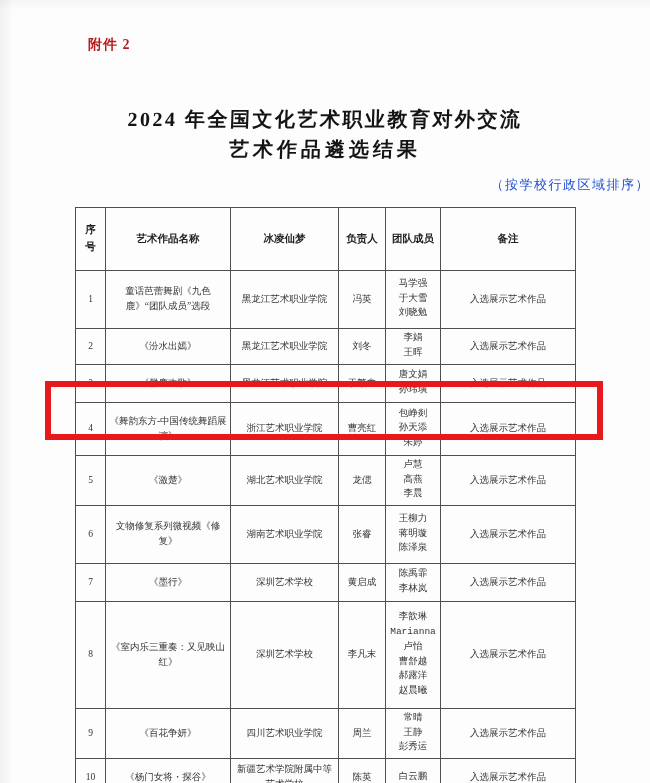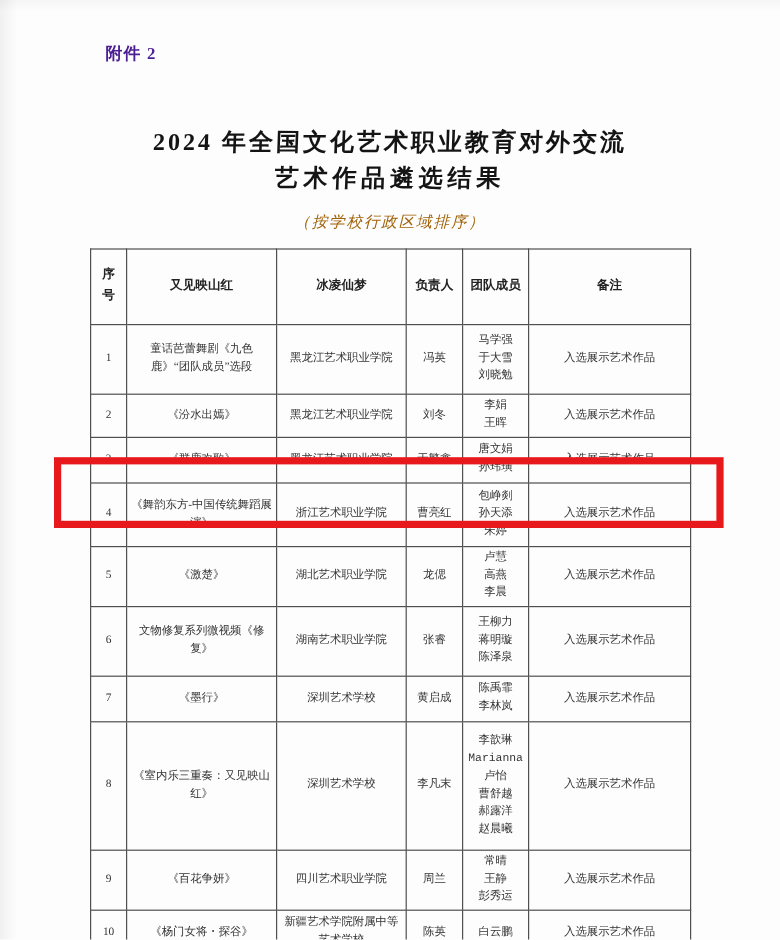--- a/index.html
+++ b/index.html
@@ -13,37 +13,37 @@
   }
   
   .scan-edge{
     position:absolute;left:0;top:0;width:100%;height:100%;
     background:linear-gradient(to right, rgba(0,0,0,0.05) 0px, rgba(0,0,0,0) 14px),
                linear-gradient(to bottom, rgba(0,0,0,0.03) 0px, rgba(0,0,0,0) 10px);
     pointer-events:none;
   }
   .attachment{
     position:absolute;left:88px;top:36px;
-    font-size:14px;font-weight:bold;letter-spacing:1px;color:#4c1d95;
+    font-size:14px;font-weight:bold;letter-spacing:1px;color:#b91c1c;
   }
   .doc-title{
     position:absolute;left:0;top:104px;width:650px;
     text-align:center;font-weight:bold;color:#141414;
   }
   .doc-title .line1{
     font-size:20px;letter-spacing:2.5px;line-height:30px;
     transform:skewX(-2deg);
   }
   .doc-title .line2{
     font-size:20px;letter-spacing:4px;line-height:30px;
     transform:skewX(-2deg);
   }
   .doc-subtitle{
     position:absolute;left:0;top:176px;width:650px;
-    text-align:center;font-size:13px;letter-spacing:1.5px;color:#a16207;font-style:italic;
+    text-align:right;font-size:13px;letter-spacing:1.5px;color:#1d4ed8;
   }
   table.results{
     position:absolute;left:75px;top:207px;width:500px;
     border-collapse:collapse;table-layout:fixed;
     font-size:9.5px;color:#333;
   }
   table.results th, table.results td{
     border:1px solid #4f4f4f;
     text-align:center;vertical-align:middle;
     padding:2px 3px;line-height:1.55;
@@ -83,21 +83,21 @@
     <col style="width:108px">
     <col style="width:47px">
     <col style="width:55px">
     <col style="width:135px">
   </colgroup>
   <thead>
     <tr>
       <th>
           <div class="vwrap">序号</div>
         </th>
-      <th>又见映山红</th>
+      <th>艺术作品名称</th>
       <th>冰凌仙梦</th>
       <th>负责人</th>
       <th>团队成员</th>
       <th>备注</th>
     </tr>
   </thead>
   <tbody>
       <tr style="height: 58px;">
         <td>1</td>
         <td>童话芭蕾舞剧《九色鹿》“团队成员”选段</td>

